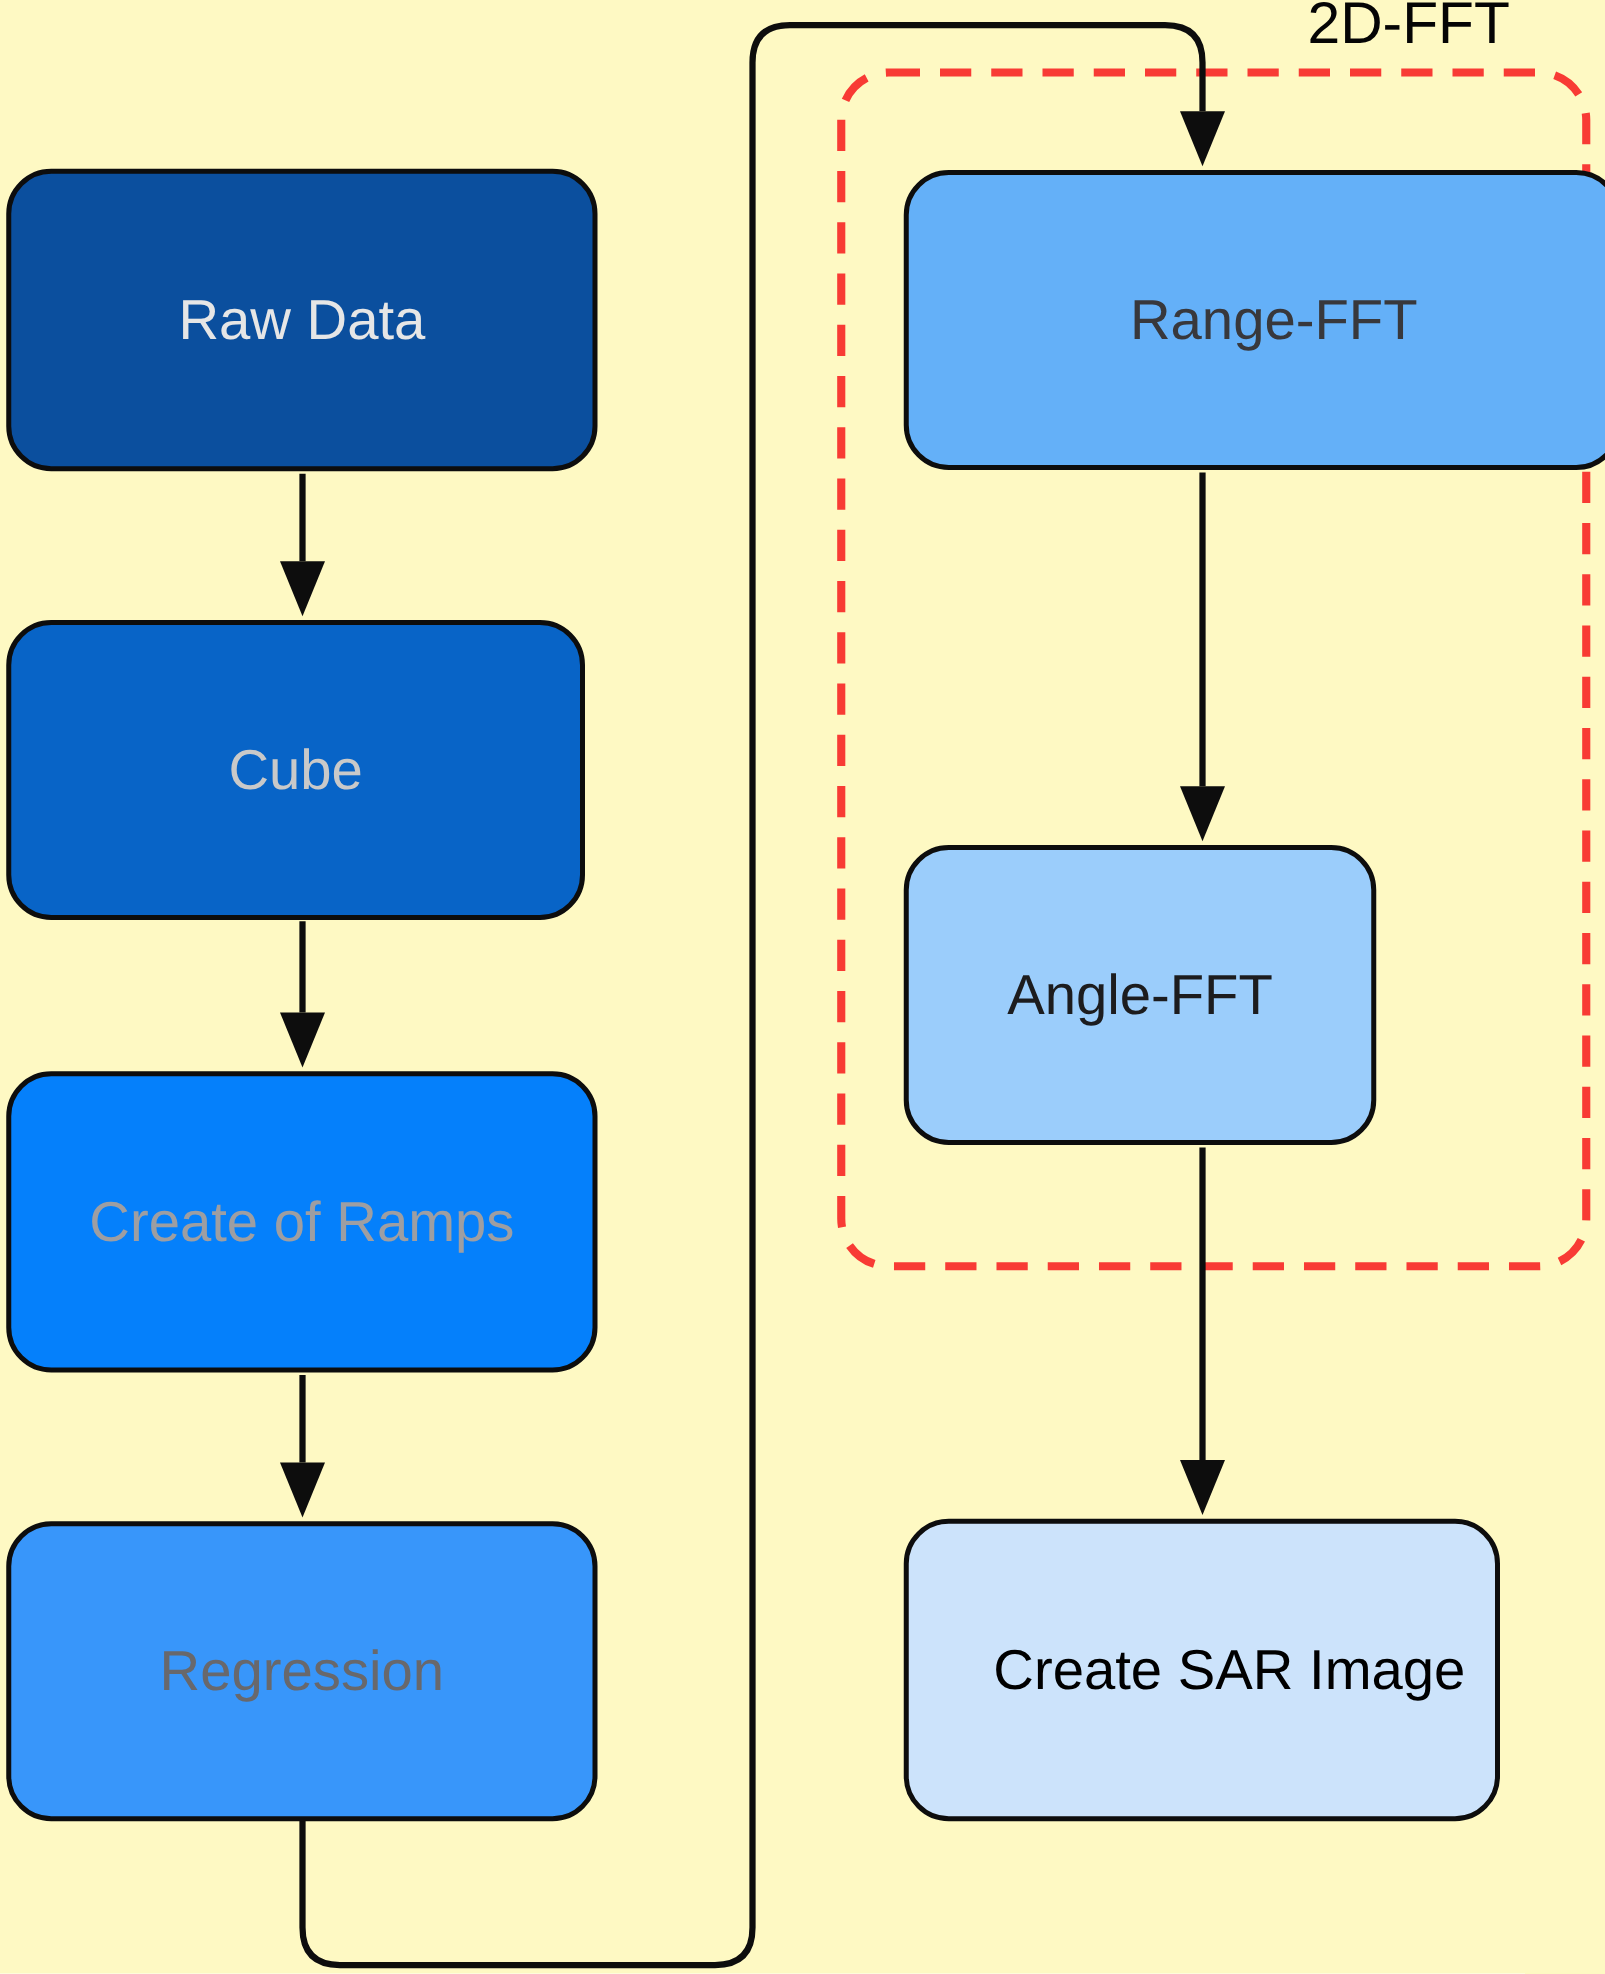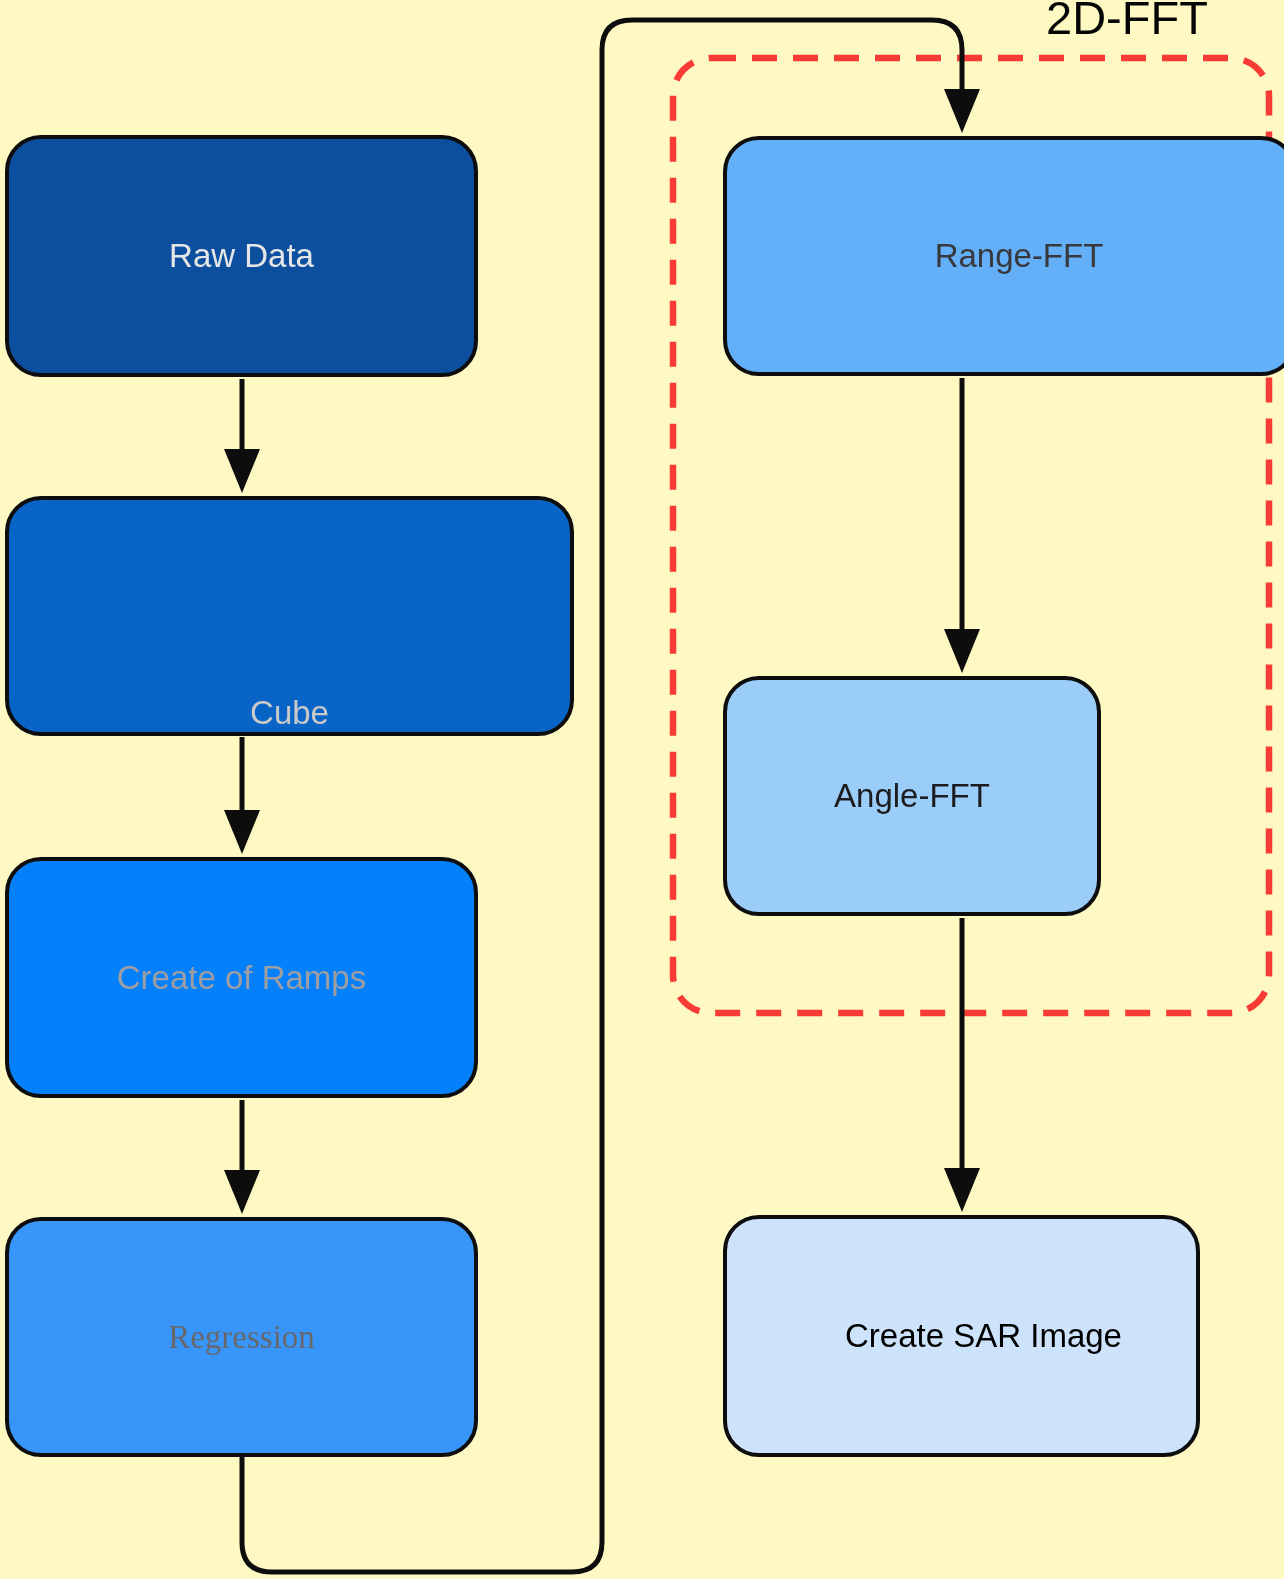--- a/index.html
+++ b/index.html
@@ -37,27 +37,27 @@
     stroke-dasharray: 25 16;
   }
   .node {
     position: absolute;
     box-sizing: border-box;
     border: 4px solid #0d0d0d;
     border-radius: 36px;
     display: flex;
     align-items: center;
     justify-content: center;
-    font-size: 33px;
+    font-size: 45px;
     text-align: center;
   }
   .node-raw-data          { left: 5px;   top: 135px;  width: 473px; height: 242px; }
-  .node-cube              { left: 5px;   top: 496px;  width: 569px; height: 240px; align-items: flex-end; }
+  .node-cube              { left: 5px;   top: 496px;  width: 463px; height: 240px; }
   .node-average-of-ramps  { left: 5px;   top: 857px;  width: 473px; height: 241px; }
-  .node-regression        { left: 5px;   top: 1217px; width: 473px; height: 240px; font-family: Liberation Serif, serif; }
+  .node-regression        { left: 5px;   top: 1217px; width: 473px; height: 240px; }
   .node-range-fft         { left: 723px; top: 136px;  width: 574px; height: 240px; padding-left: 18px; }
   .node-angle-fft         { left: 723px; top: 676px;  width: 378px; height: 240px; }
   .node-create-sar-image  { left: 723px; top: 1215px; width: 477px; height: 242px; padding-left: 44px; }
   .group-label {
     position: absolute;
     left: 1046px;
     top: -6px;
     font-size: 47px;
     line-height: 1.0;
     color: #050505;

